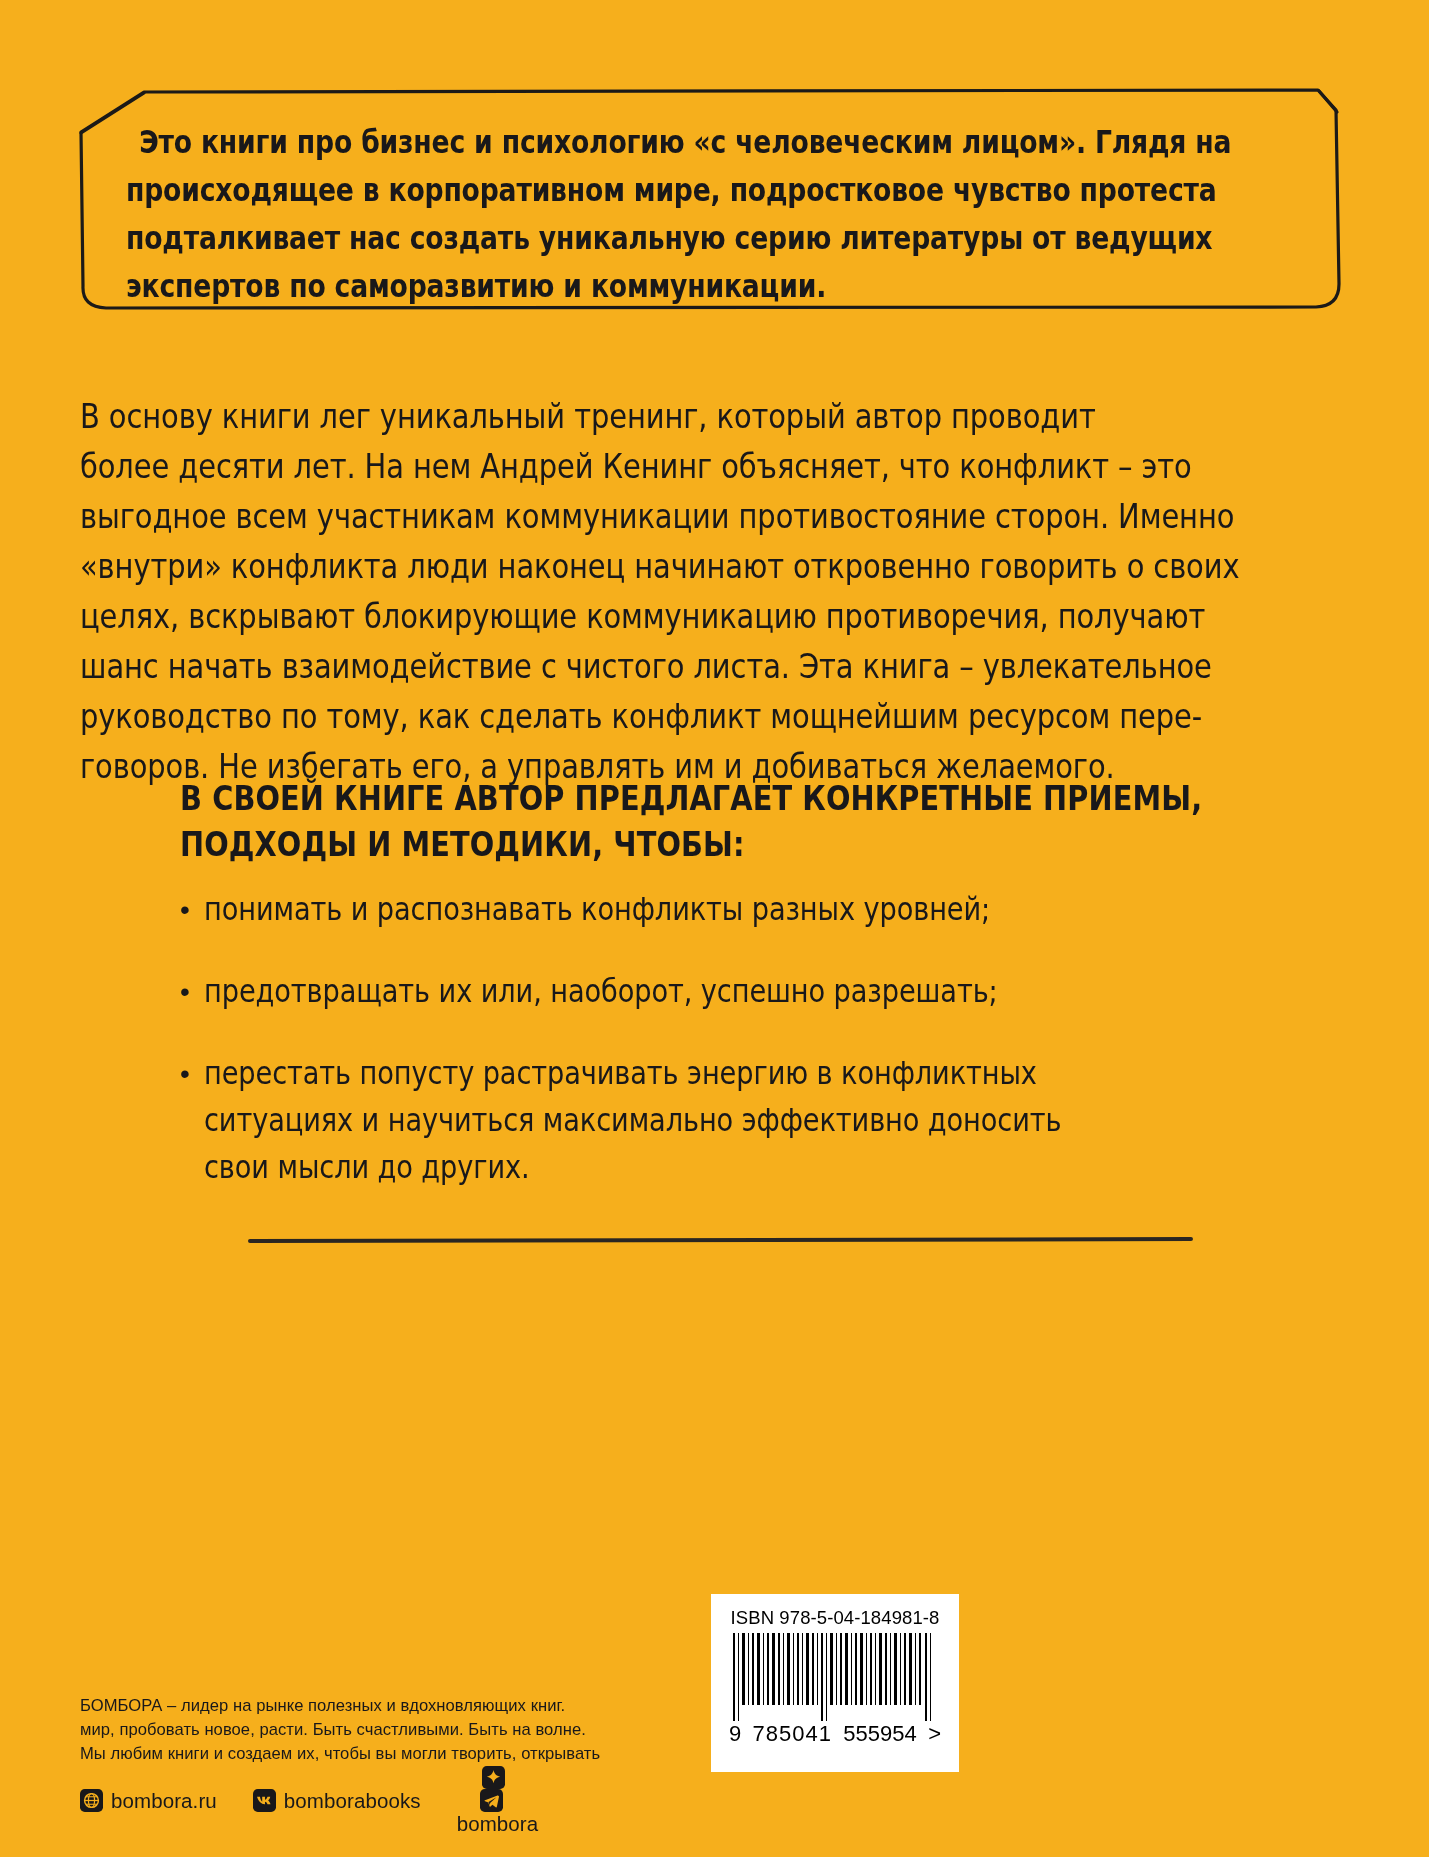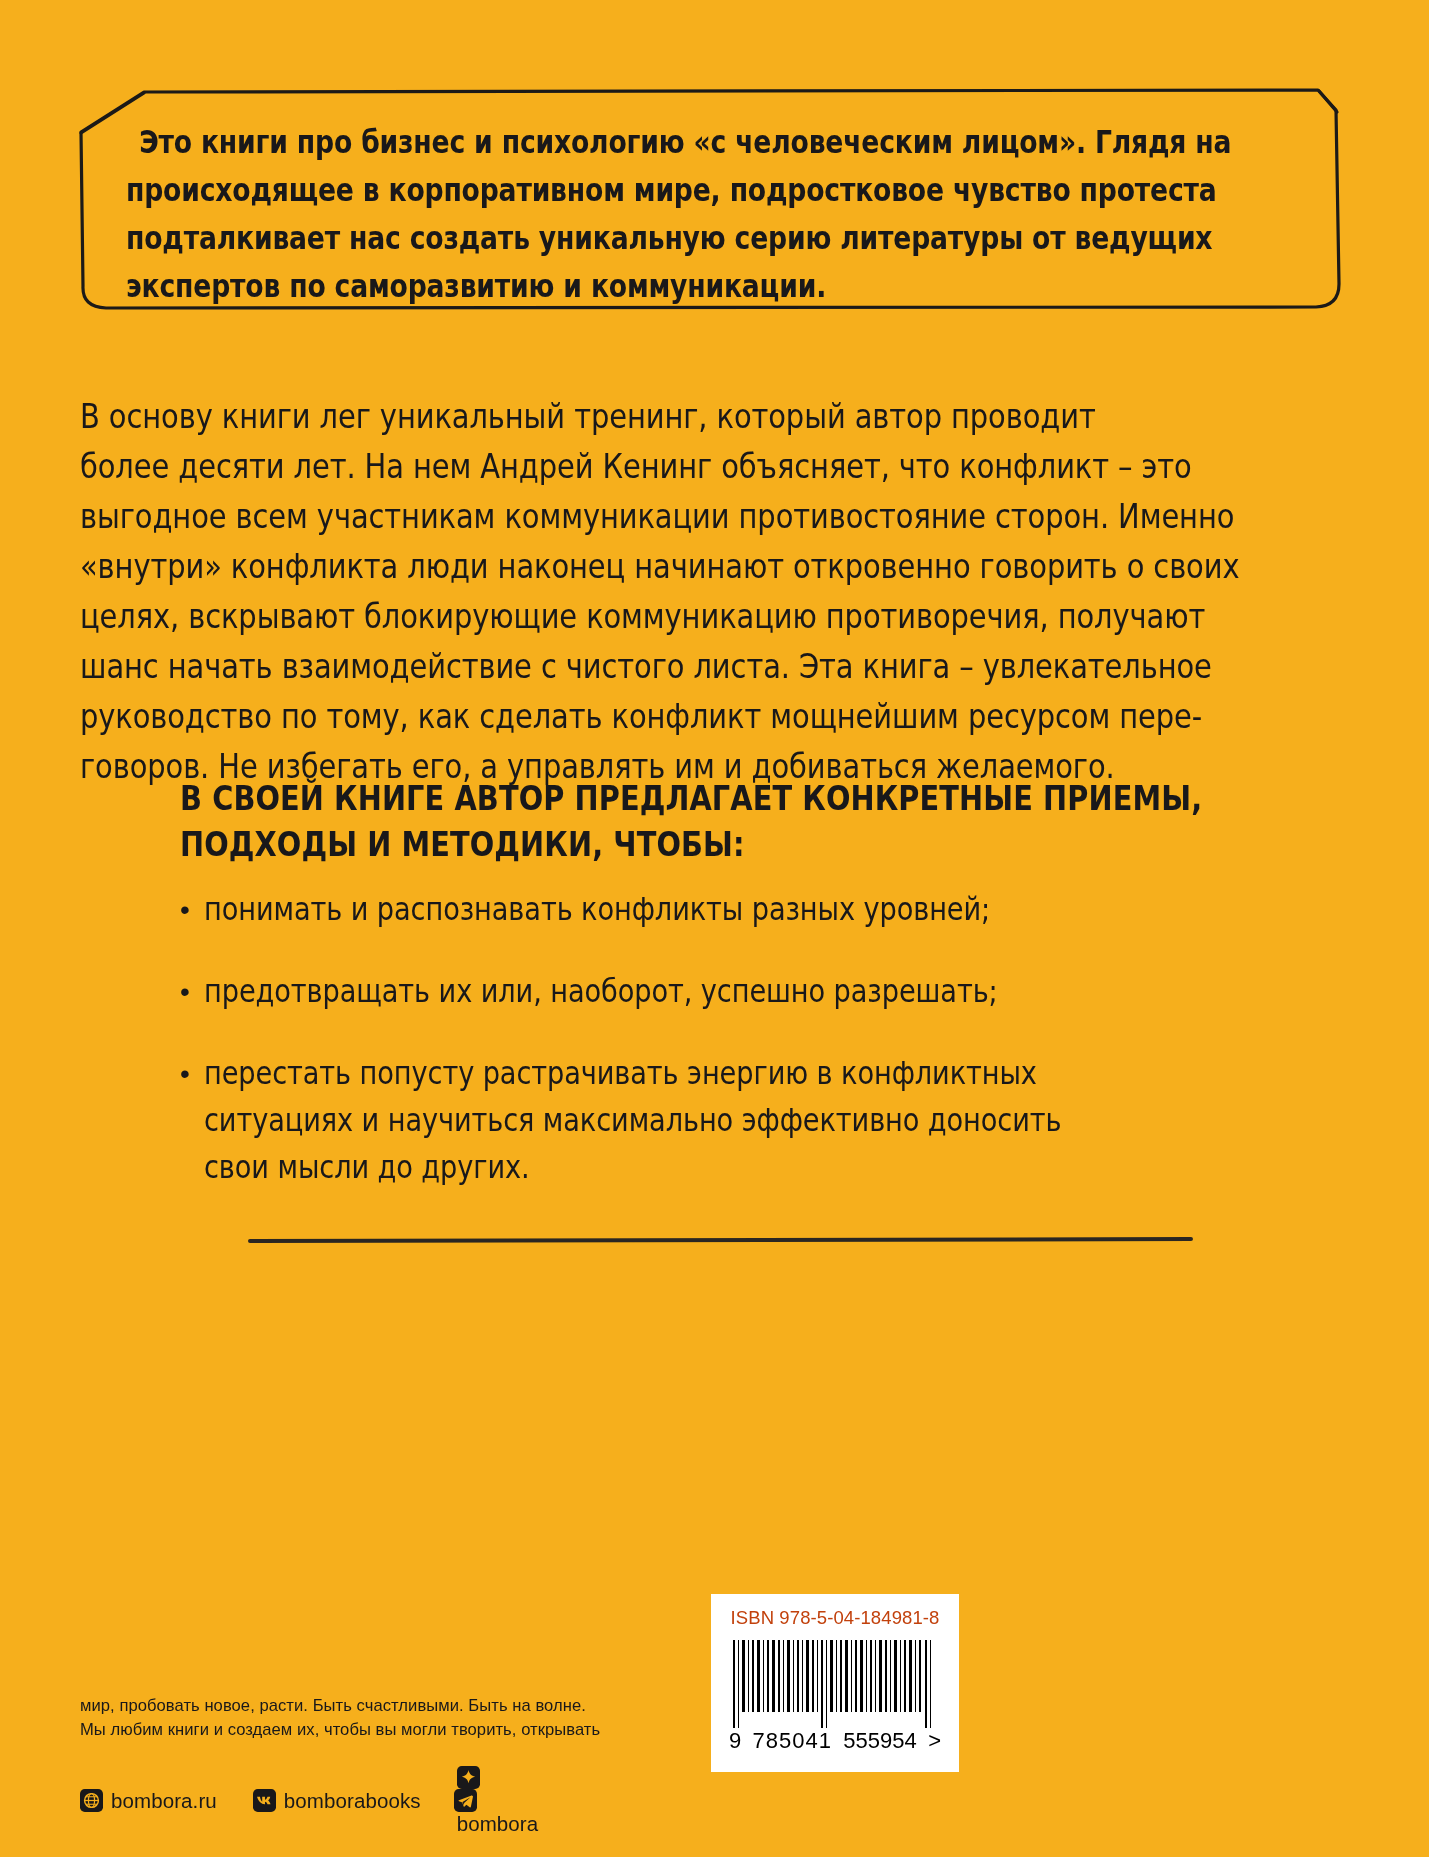--- a/index.html
+++ b/index.html
@@ -190,21 +190,21 @@
     left: 80px;
     top: 1766px;
     display: flex;
     align-items: center;
     font-family: "Liberation Sans", sans-serif;
     font-size: 20px;
     color: #19181A;
   }
   .social-item {
     display: flex;
-    align-items: flex-start;
+    align-items: center;
     margin-right: 36px;
   }
   .social-item:last-child { margin-right: 0; flex-direction: column; }
   .social-icon {
     width: 23px;
     height: 23px;
     flex: 0 0 23px;
     margin-right: 8px;
     display: block;
   }
@@ -230,23 +230,23 @@
     left: 0; top: 0; right: 0; bottom: 0;
     display: flex;
     flex-direction: column;
     align-items: center;
     padding-top: 14px;
   }
   .isbn-text {
     font-family: "Liberation Sans", sans-serif;
     font-size: 18.5px;
     line-height: 20px;
-    color: #c2410c;
+    color: #000000;
     letter-spacing: 0.1px;
-    margin-bottom: 12px;
+    margin-bottom: 5px;
   }
   .bars {
     width: 208px;
     height: 88px;
     display: block;
   }
   .barcode-digits {
     width: 220px;
     display: flex;
     justify-content: space-between;
@@ -322,20 +322,21 @@
         <span class="ln">свои мысли до других.</span>
       </div>
     </div>
 
   </div>
 
   <div class="divider"></div>
 
 
   <div class="pub-blurb">
+    <span class="ln">БОМБОРА – лидер на рынке полезных и вдохновляющих книг.</span>
     <span class="ln">мир, пробовать новое, расти. Быть счастливыми. Быть на волне.</span>
     <span class="ln">Мы любим книги и создаем их, чтобы вы могли творить, открывать</span>
   </div>
 
   <div class="socials">
 
     <div class="social-item">
       <svg class="social-icon" viewBox="0 0 24 24">
         <rect x="0" y="0" width="24" height="24" rx="5" fill="#19181A"></rect>
         <circle cx="12" cy="12" r="7.2" fill="none" stroke="#F6AF1C" stroke-width="1.5"></circle>

